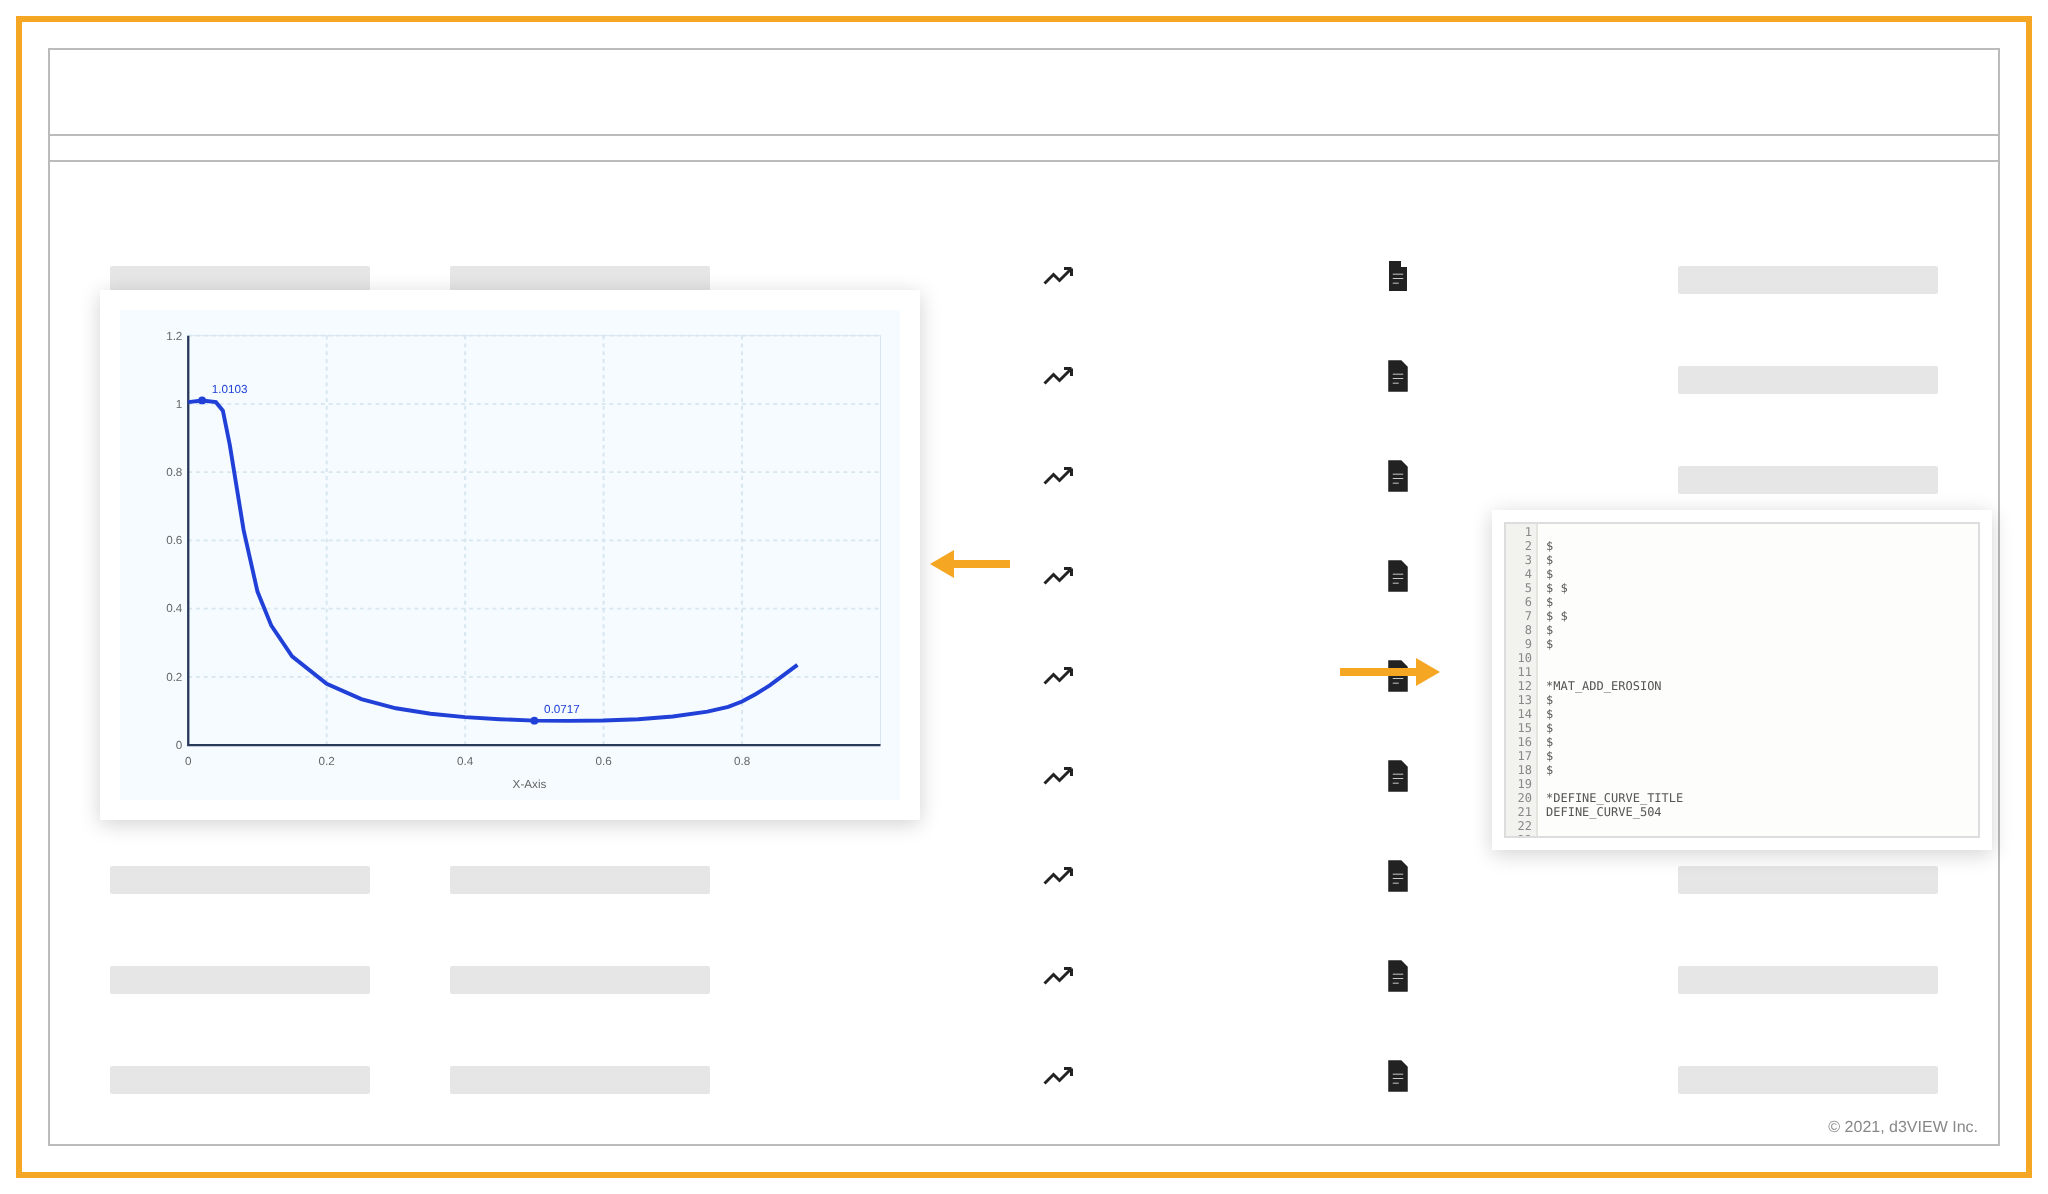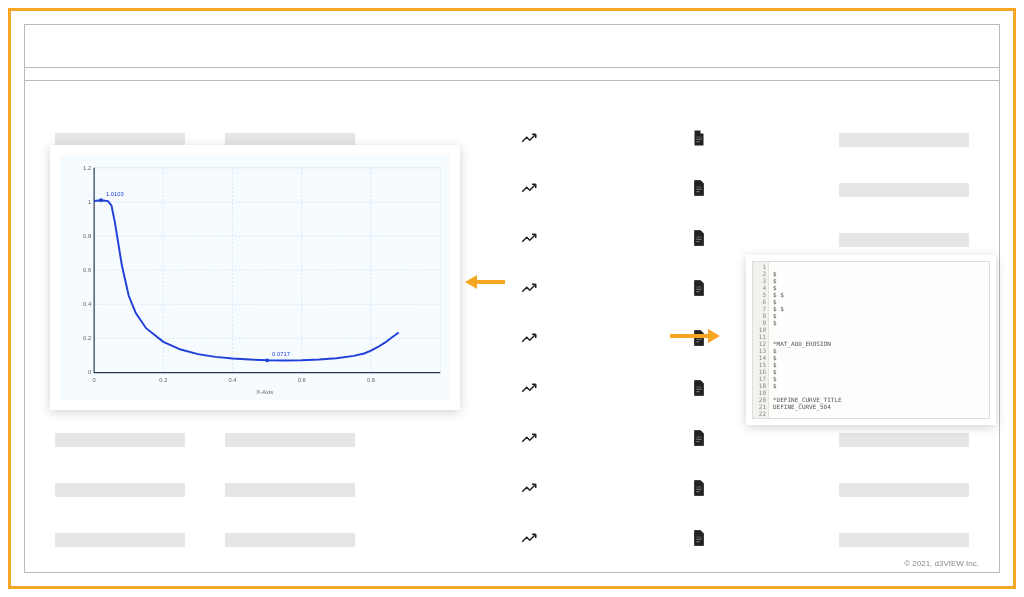--- a/index.html
+++ b/index.html
@@ -103,21 +103,21 @@
     left: 465px; top: 272px;
     width: 40px; height: 20px;
   }
   .arrow-r {
     position: absolute;
     left: 670px; top: 326px;
     width: 50px; height: 20px;
   }
   .footer {
     position: absolute;
-    right: 20px; bottom: 4px;
+    right: 10px; bottom: 4px;
     font-size: 8px;
     color: #888;
   }
   .chart-svg {
     width: 100%; height: 100%;
     background: #f5fbff;
   }
 </style>
 </head>
 <body>

